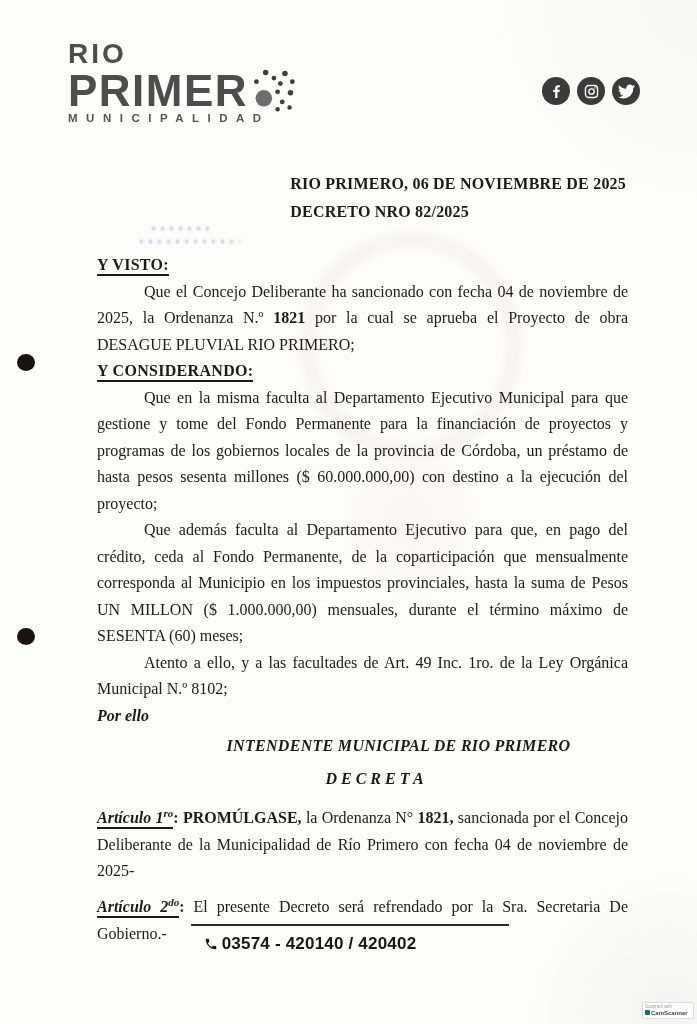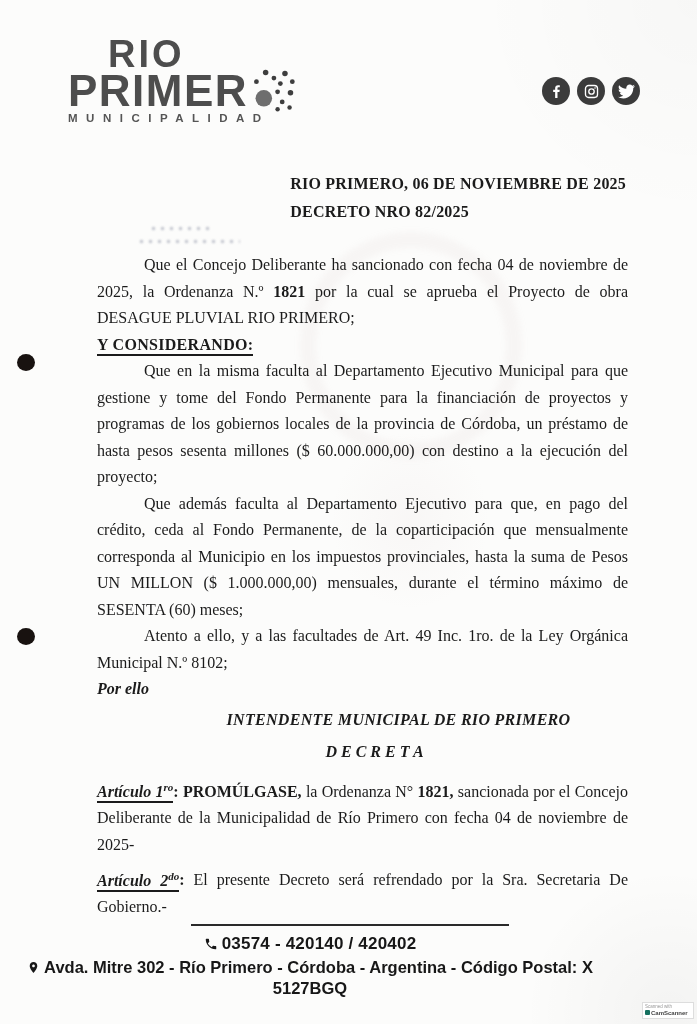--- a/index.html
+++ b/index.html
@@ -7,21 +7,21 @@
     position:relative;width:697px;height:1024px;margin:0 auto;overflow:hidden;
     background:#fcfcfb;
     background-image:
       radial-gradient(circle at 96% 99%, rgba(0,0,0,.035), transparent 12%),
       radial-gradient(circle at 100% 0%, rgba(0,0,0,.02), transparent 18%);
     color:#1b1b1b;
     font-family:"Liberation Serif", serif;
   }
   
   .logo{position:absolute;left:68px;top:42px;color:#4d4d4d;font-family:"Liberation Sans",sans-serif;}
-  .logo-rio{font-weight:bold;font-size:38px;letter-spacing:3px;line-height:24px;margin-left:40px;}
+  .logo-rio{font-weight:bold;font-size:28px;letter-spacing:3px;line-height:24px;}
   .logo-row{display:flex;align-items:flex-end;}
   .logo-primer{font-weight:bold;font-size:44px;letter-spacing:1.5px;line-height:30px;}
   .logo-motif{margin-left:2px;margin-bottom:-8px;}
   .logo-muni{font-size:11.5px;letter-spacing:8.5px;margin-top:6px;font-weight:bold;color:#555;}
   .social{position:absolute;right:57px;top:77px;display:flex;gap:7px;}
   .sicon{width:28px;height:28px;border-radius:50%;background:#3b3b3b;display:flex;align-items:center;justify-content:center;}
   .sicon svg{width:17px;height:17px;}
   
   .dateblock{position:absolute;right:71px;top:170px;text-align:left;font-weight:bold;font-size:16px;line-height:28px;letter-spacing:.2px;}
   
@@ -114,20 +114,21 @@
     <div>RIO PRIMERO, 06 DE NOVIEMBRE DE 2025</div>
     <div>DECRETO NRO 82/2025</div>
   </div>
 
   <div class="ghost ghost1"></div>
   <div class="ghost ghost2"></div>
   <div class="smudge smudge1"></div>
   <div class="smudge smudge2"></div>
 
   <main class="docbody">
+    <div><span class="hu">Y VISTO:</span></div>
     <p class="indent"><span>Que el Concejo Deliberante ha sancionado con fecha 04 de noviembre de 2025, la Ordenanza N.º </span><span class="b">1821</span><span> por la cual se aprueba el Proyecto de obra DESAGUE PLUVIAL RIO PRIMERO;</span></p>
 
     <div><span class="hu">Y CONSIDERANDO:</span></div>
     <p class="indent">Que en la misma faculta al Departamento Ejecutivo Municipal para que gestione y tome del Fondo Permanente para la financiación de proyectos y programas de los gobiernos locales de la provincia de Córdoba, un préstamo de hasta pesos sesenta millones ($ 60.000.000,00) con destino a la ejecución del proyecto;</p>
     <p class="indent">Que además faculta al Departamento Ejecutivo para que, en pago del crédito, ceda al Fondo Permanente, de la coparticipación que mensualmente corresponda al Municipio en los impuestos provinciales, hasta la suma de Pesos UN MILLON ($ 1.000.000,00) mensuales, durante el término máximo de SESENTA (60) meses;</p>
     <p class="indent">Atento a ello, y a las facultades de Art. 49 Inc. 1ro. de la Ley Orgánica Municipal N.º 8102;</p>
 
     <p class="porello bi">Por ello</p>
     <p class="center-int bi">INTENDENTE MUNICIPAL DE RIO PRIMERO</p>
     <p class="center-dec bi">D E C R E T A</p>
@@ -138,27 +139,20 @@
   </main>
 
   <div class="fdivider"></div>
   <div class="ffooter fphone">
     <span class="ficon">
       <svg width="14" height="14" viewBox="0 0 24 24">
           <path fill="#171717" d="M6.62 10.79c1.44 2.83 3.76 5.14 6.59 6.59l2.2-2.2c.27-.27.67-.36 1.02-.24 1.12.37 2.33.57 3.57.57.55 0 1 .45 1 1V20c0 .55-.45 1-1 1-9.39 0-17-7.61-17-17 0-.55.45-1 1-1h3.5c.55 0 1 .45 1 1 0 1.25.2 2.45.57 3.57.11.35.03.74-.25 1.02l-2.2 2.2z"></path>
         </svg>
     </span><span>03574 - 420140 / 420402</span>
   </div>
-  <div class="ffooter faddress">
-    <span class="ficon">
-      <svg width="13" height="15" viewBox="0 0 24 24">
-          <path fill="#171717" d="M12 2C8.13 2 5 5.13 5 9c0 5.25 7 13 7 13s7-7.75 7-13c0-3.87-3.13-7-7-7zm0 9.5c-1.38 0-2.5-1.12-2.5-2.5s1.12-2.5 2.5-2.5 2.5 1.12 2.5 2.5-1.12 2.5-2.5 2.5z"></path>
-        </svg>
-    </span><span>Avda. Mitre 302 - Río Primero - Córdoba - Argentina - Código Postal: X 5127BGQ</span>
-  </div>
 
   <div class="dot dot1"></div>
   <div class="dot dot2"></div>
 
   <div class="camscanner">
     <span class="cs1">Scanned with</span>
     <span class="cs2">
         <span class="cs-ico"></span>
         <span>CamScanner</span>
       </span>

